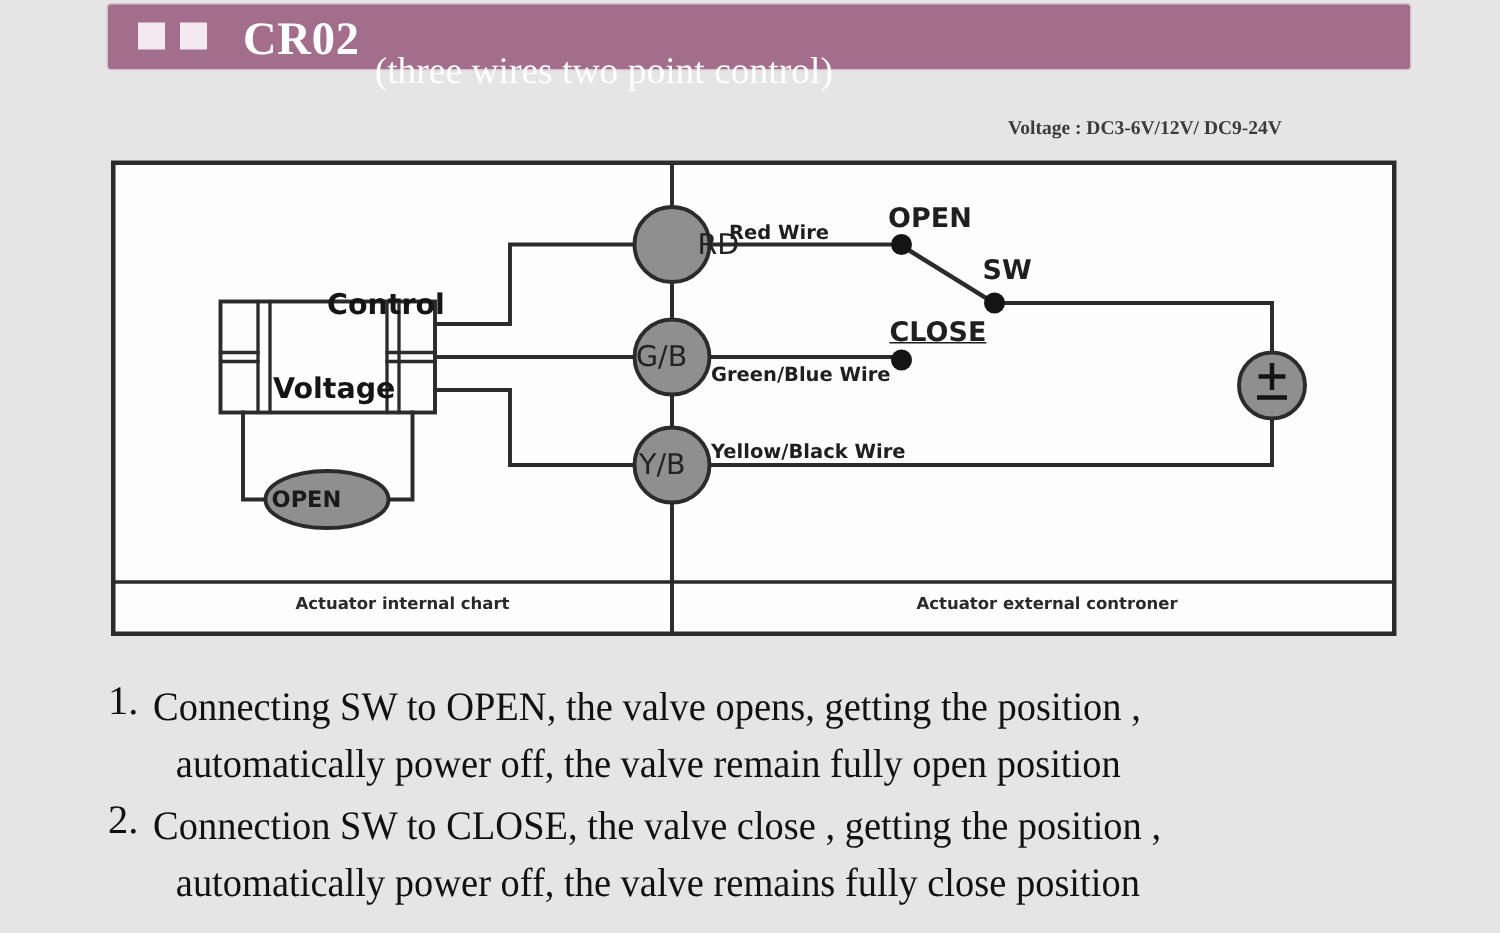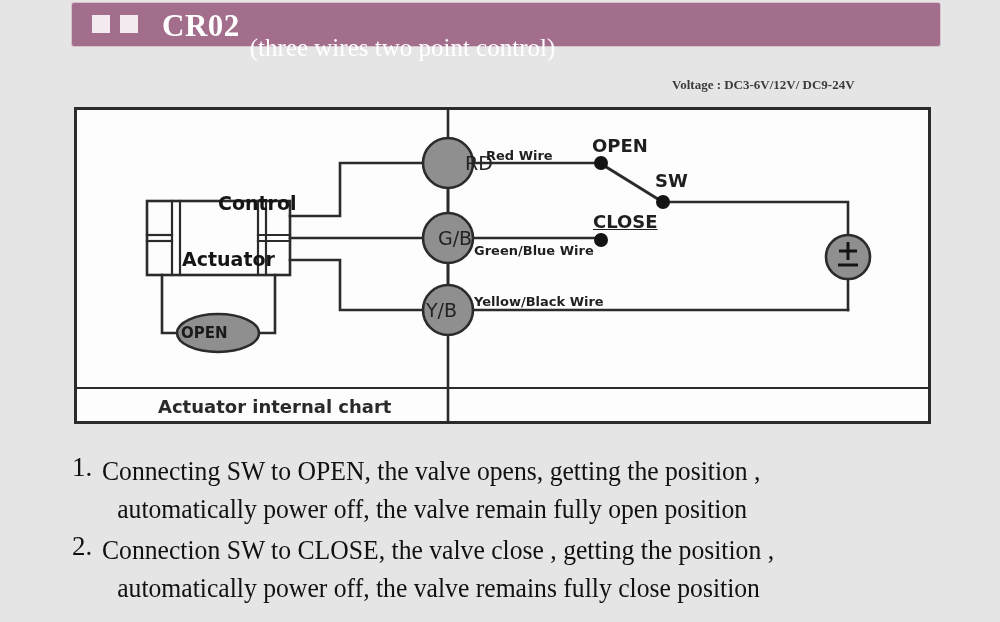--- a/index.html
+++ b/index.html
@@ -121,23 +121,24 @@
     color: #151515;
   }
   .motor-label {
     font-weight: bold;
     font-size: 15px;
     color: #1a1a1a;
   }
   .section-caption {
     font-family: "DejaVu Sans", sans-serif;
     font-weight: bold;
-    font-size: 18px;
+    font-size: 11px;
     color: #2a2a2a;
     white-space: nowrap;
+    margin-left: 39px;
   }
 
   
   #notes {
     position: absolute;
     left: 72px;
     top: 452px;
     width: 900px;
     font-family: "Liberation Serif", serif;
     font-size: 27px;
@@ -237,37 +238,38 @@
     </g>
 
     <g stroke="#141414" stroke-width="3" stroke-linecap="butt">
       <line x1="839" y1="251" x2="857" y2="251"></line>
       <line x1="848" y1="242" x2="848" y2="260"></line>
       <line x1="838" y1="265" x2="858" y2="265"></line>
     </g>
   </svg>
 
   <div class="diag-label box-label" style="left:182px; top:192px;padding-left:36px;">Control</div>
-  <div class="diag-label box-label" style="left:182px; top:248px;">Actuator</div>
+  <div class="diag-label box-label" style="left:182px; top:248px;">Voltage</div>
 
   <div class="diag-label motor-label" style="left:181px; top:324px;">OPEN</div>
 
   <div class="diag-label node-label" style="left:429px; top:152px;margin-left:36px;">RD</div>
-  <div class="diag-label node-label" style="left:424px; top:227px;margin-left:14px;">G/B</div>
+  <div class="diag-label node-label" style="left:424px; top:227px;">G/B</div>
   <div class="diag-label node-label" style="left:426px; top:299px;">Y/B</div>
 
   <div class="diag-label wire-label" style="left:486px; top:148px;">Red Wire</div>
   <div class="diag-label wire-label" style="left:474px; top:219px;margin-top:24px;">Green/Blue Wire</div>
   <div class="diag-label wire-label" style="left:474px; top:294px;">Yellow/Black Wire</div>
 
   <div class="diag-label term-label" style="left:592px; top:135px;">OPEN</div>
   <div class="diag-label term-label" style="left:593px; top:211px;text-decoration:underline;">CLOSE</div>
   <div class="diag-label term-label" style="left:655px; top:170px;">SW</div>
 
   <div class="section-caption" style="position:absolute; left:158px; top:396px;">Actuator internal chart</div>
+  <div class="section-caption" style="position:absolute; left:572px; top:396px;">Actuator external controner</div>
 
   <div id="notes">
 
     <div class="note-item">
       <div class="note-num">1.</div>
       <div class="note-lines">
         <div class="note-line">Connecting SW to OPEN, the valve opens, getting the position ,</div>
         <div class="note-line note-line-indent">automatically power off, the valve remain fully open position</div>
       </div>
     </div>

